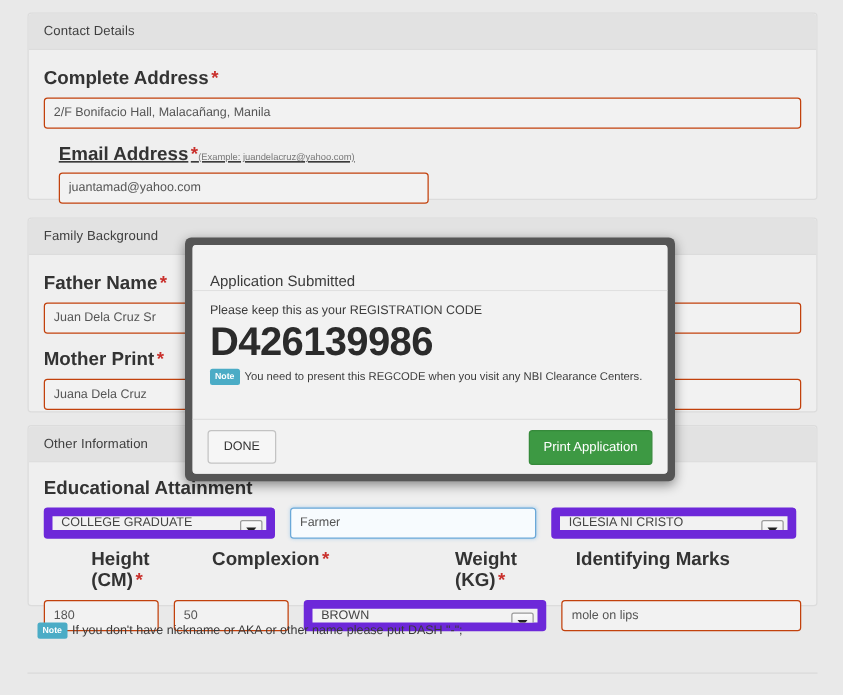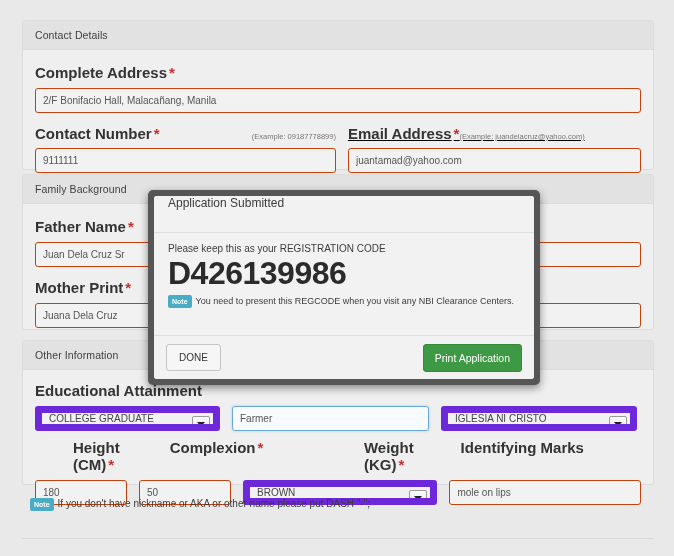--- a/index.html
+++ b/index.html
@@ -165,21 +165,21 @@
     width: 100%; height: 100%;
     background: #f2f2f2;
     border-radius: 3px;
     display: flex;
     flex-direction: column;
     overflow: hidden;
   }
   .modal-header {
     height: 37px;
     border-bottom: 1px solid #e0e0e0;
-    display: flex; align-items: flex-start;
+    display: flex; align-items: flex-end;
     padding-left: 14px;
     background: #f2f2f2;
   }
   .modal-title { font-size: 12px; color: #3b3b3b; }
   .modal-body {
     flex: 1;
     padding: 10px 14px 2px 14px;
     background: #f2f2f2;
   }
   .modal-sub { font-size: 10px; color: #3c3c3c; }
@@ -225,43 +225,34 @@
     padding: 7px 11px;
     font-family: "Liberation Sans", sans-serif;
     cursor: pointer;
   }
 </style>
 </head>
 <body>
 
 <div id="page">
 
-  <div class="panel" style="top:20px; height:150px;">
+  <div class="panel" style="top:10px; height:150px;">
     <div class="panel-head">
       <span class="panel-head-title">Contact Details</span>
     </div>
     <div class="panel-body">
 
       <div style="margin-top:4px;">
         <label class="lbl">
           <span>Complete Address</span><span class="req">*</span>
         </label>
         <input class="fld" style="margin-top: 6px;" readonly="" value="2/F Bonifacio Hall, Malacañang, Manila">
       </div>
 
       <div class="row" style="margin-top:12px;">
-        <div style="width:304px;">
-          <div style="display:flex; align-items:baseline; justify-content:space-between;">
-            <label class="lbl">
-              <span>Contact Number</span><span class="req">*</span>
-            </label>
-            <span class="hint">(Example: 09187778899)</span>
-          </div>
-          <input class="fld" style="margin-top: 6px;" readonly="" value="9111111">
-        </div>
 
         <div style="width:296px; margin-left:12px;">
           <div style="display:flex; align-items:baseline; text-decoration:underline;">
             <label class="lbl">
               <span>Email Address</span><span class="req">*</span>
             </label>
             <span class="hint">(Example: juandelacruz@yahoo.com)</span>
           </div>
           <input class="fld" style="margin-top: 6px;" readonly="" value="juantamad@yahoo.com">
         </div>

